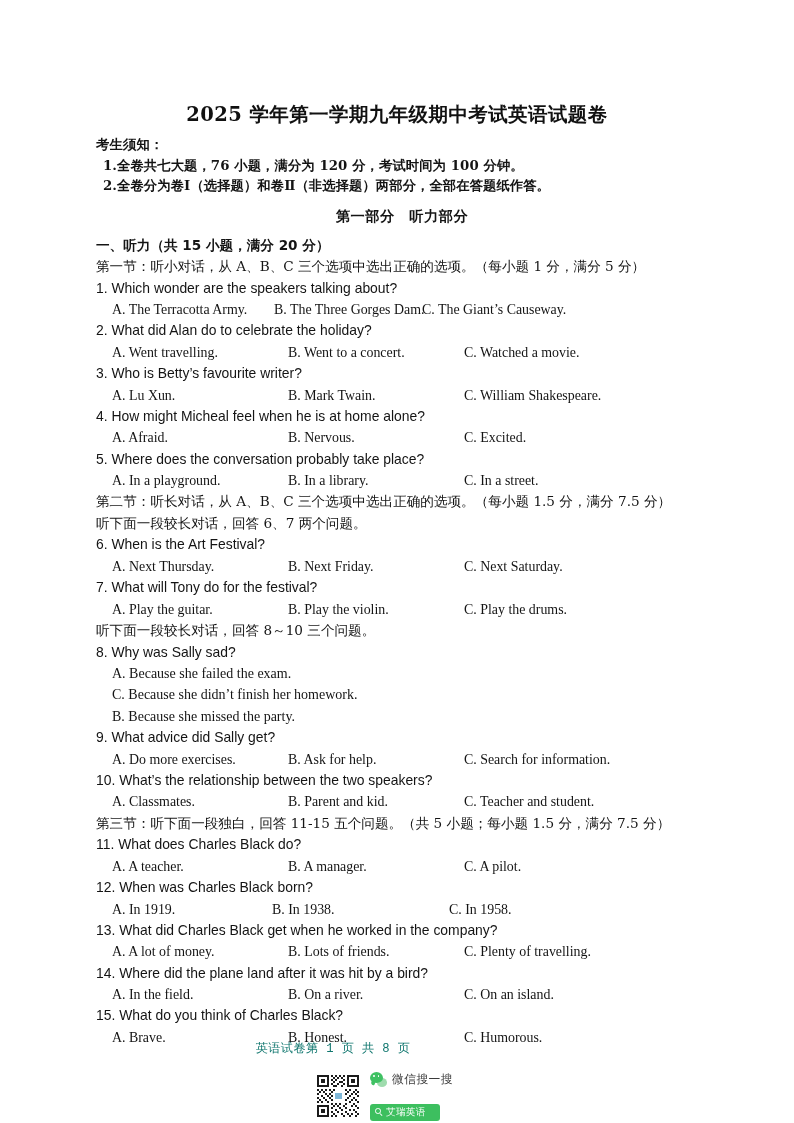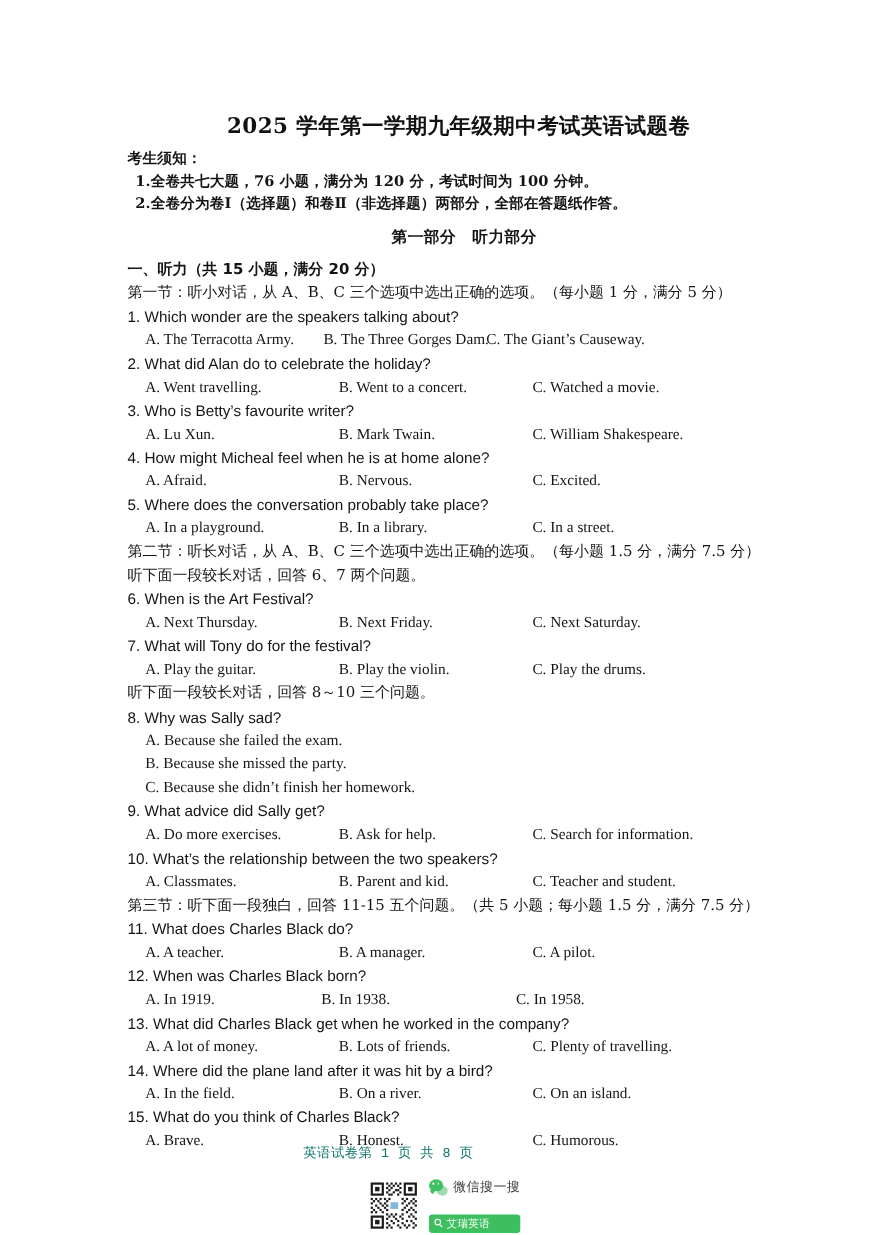--- a/index.html
+++ b/index.html
@@ -12,21 +12,20 @@
     height: 1123px;
     position: relative;
     font-family: "Liberation Serif", "DejaVu Serif", serif;
     color: #141414;
     overflow: hidden;
   }
   .page {
     position: absolute;
     inset: 0;
     padding: 0;
-    margin-left: 20px;
   }
   
   .doc-title {
     position: absolute;
     top: 101px;
     left: 0;
     width: 794px;
     text-align: center;
     font-family: "DejaVu Serif", "Liberation Serif", serif;
     font-weight: bold;
@@ -204,21 +203,21 @@
     font-family: "DejaVu Sans", "Liberation Sans", sans-serif;
     font-size: 11.8px;
     color: #3b3b3b;
     letter-spacing: 0.4px;
     line-height: 15px;
   }
   .search-pill {
     background: #3dbf5f;
     border-radius: 3px;
     height: 17px;
-    width: 83px;
+    width: 70px;
     display: flex;
     align-items: center;
     padding: 0 5px;
     gap: 3px;
     box-sizing: border-box;
   }
   .search-pill .mag {
     width: 8px; height: 8px;
     flex: 0 0 8px;
     position: relative;
@@ -314,22 +313,22 @@
     <div class="opt-row">
       <span class="opt opt-a">A. Play the guitar.</span>
       <span class="opt opt-b">B. Play the violin.</span>
       <span class="opt opt-c">C. Play the drums.</span>
     </div>
 
     <div class="note-line">听下面一段较长对话，回答 8～10 三个问题。</div>
 
     <div class="q-stem">8. Why was Sally sad?</div>
     <div class="opt-stack">A. Because she failed the exam.</div>
+    <div class="opt-stack">C. Because she didn’t finish her homework.</div>
     <div class="opt-stack">B. Because she missed the party.</div>
-    <div class="opt-stack">C. Because she didn’t finish her homework.</div>
 
     <div class="q-stem">9. What advice did Sally get?</div>
     <div class="opt-row">
       <span class="opt opt-a">A. Do more exercises.</span>
       <span class="opt opt-b">B. Ask for help.</span>
       <span class="opt opt-c">C. Search for information.</span>
     </div>
 
     <div class="q-stem">10. What’s the relationship between the two speakers?</div>
     <div class="opt-row">

